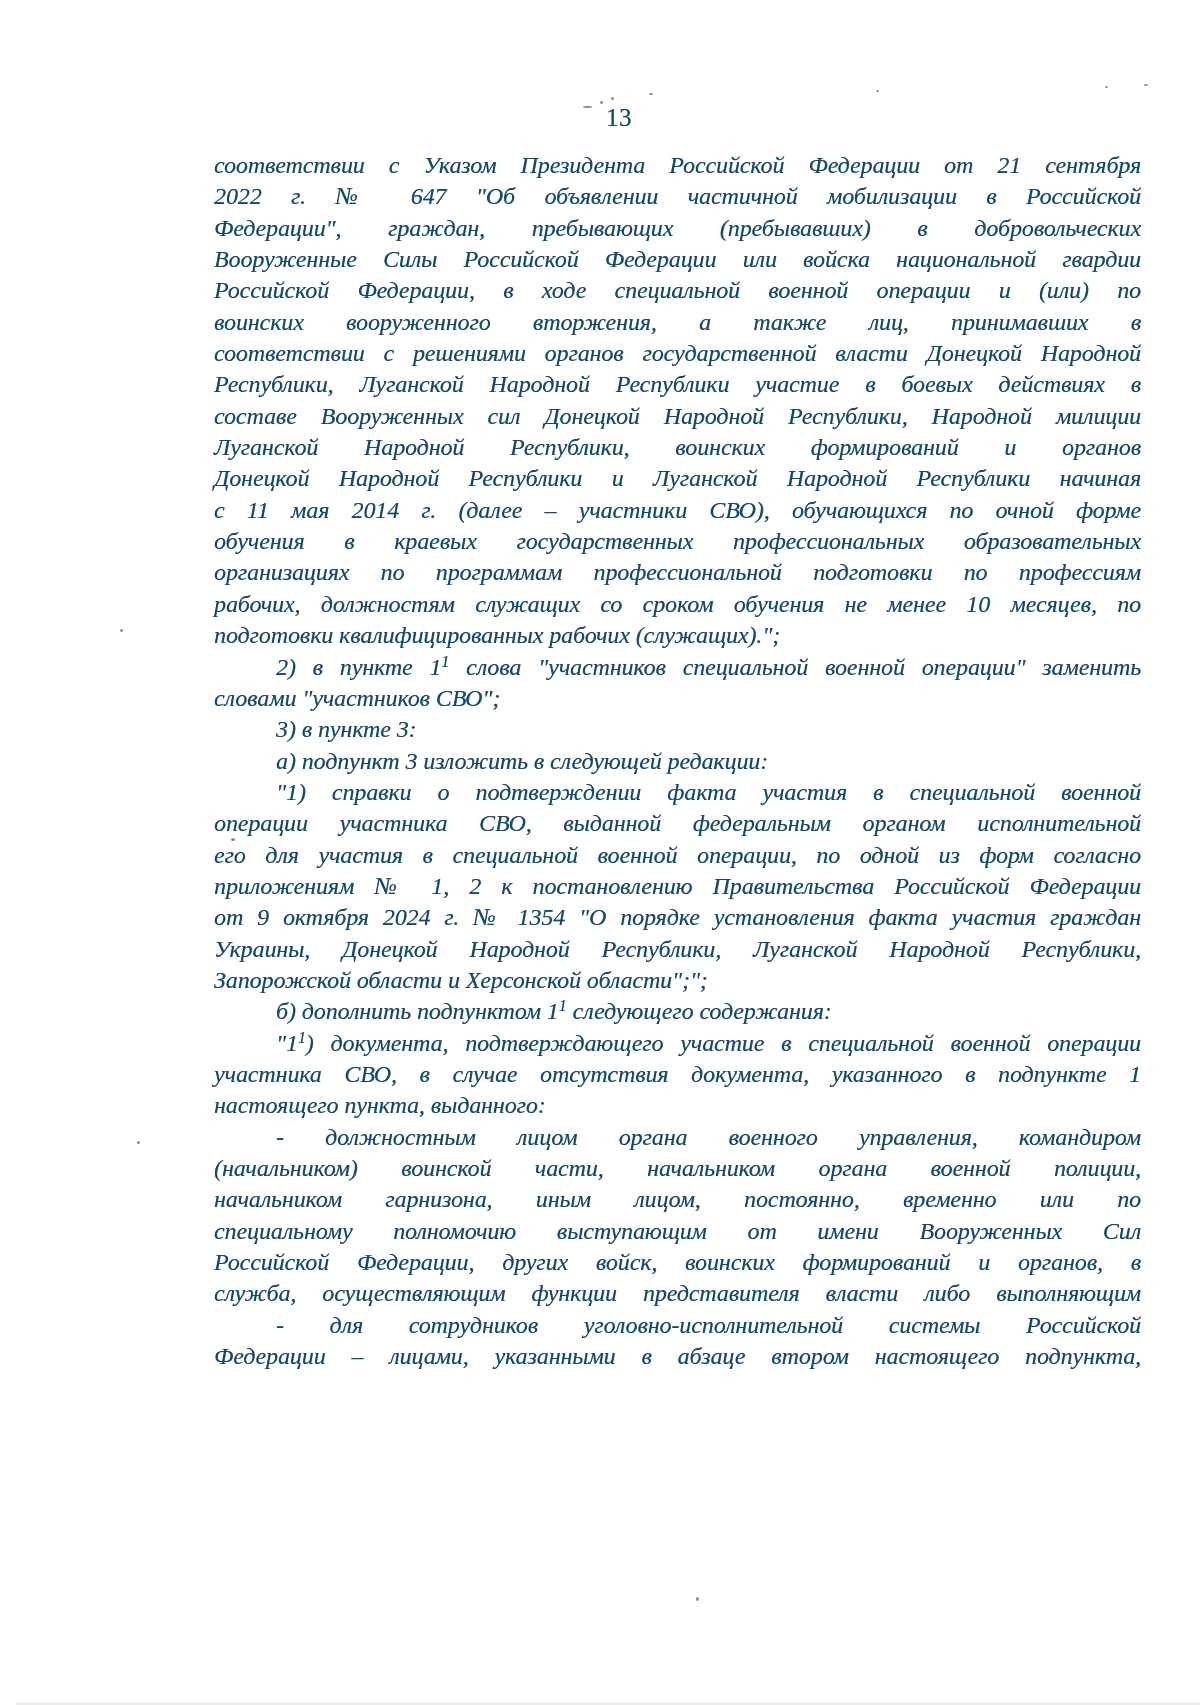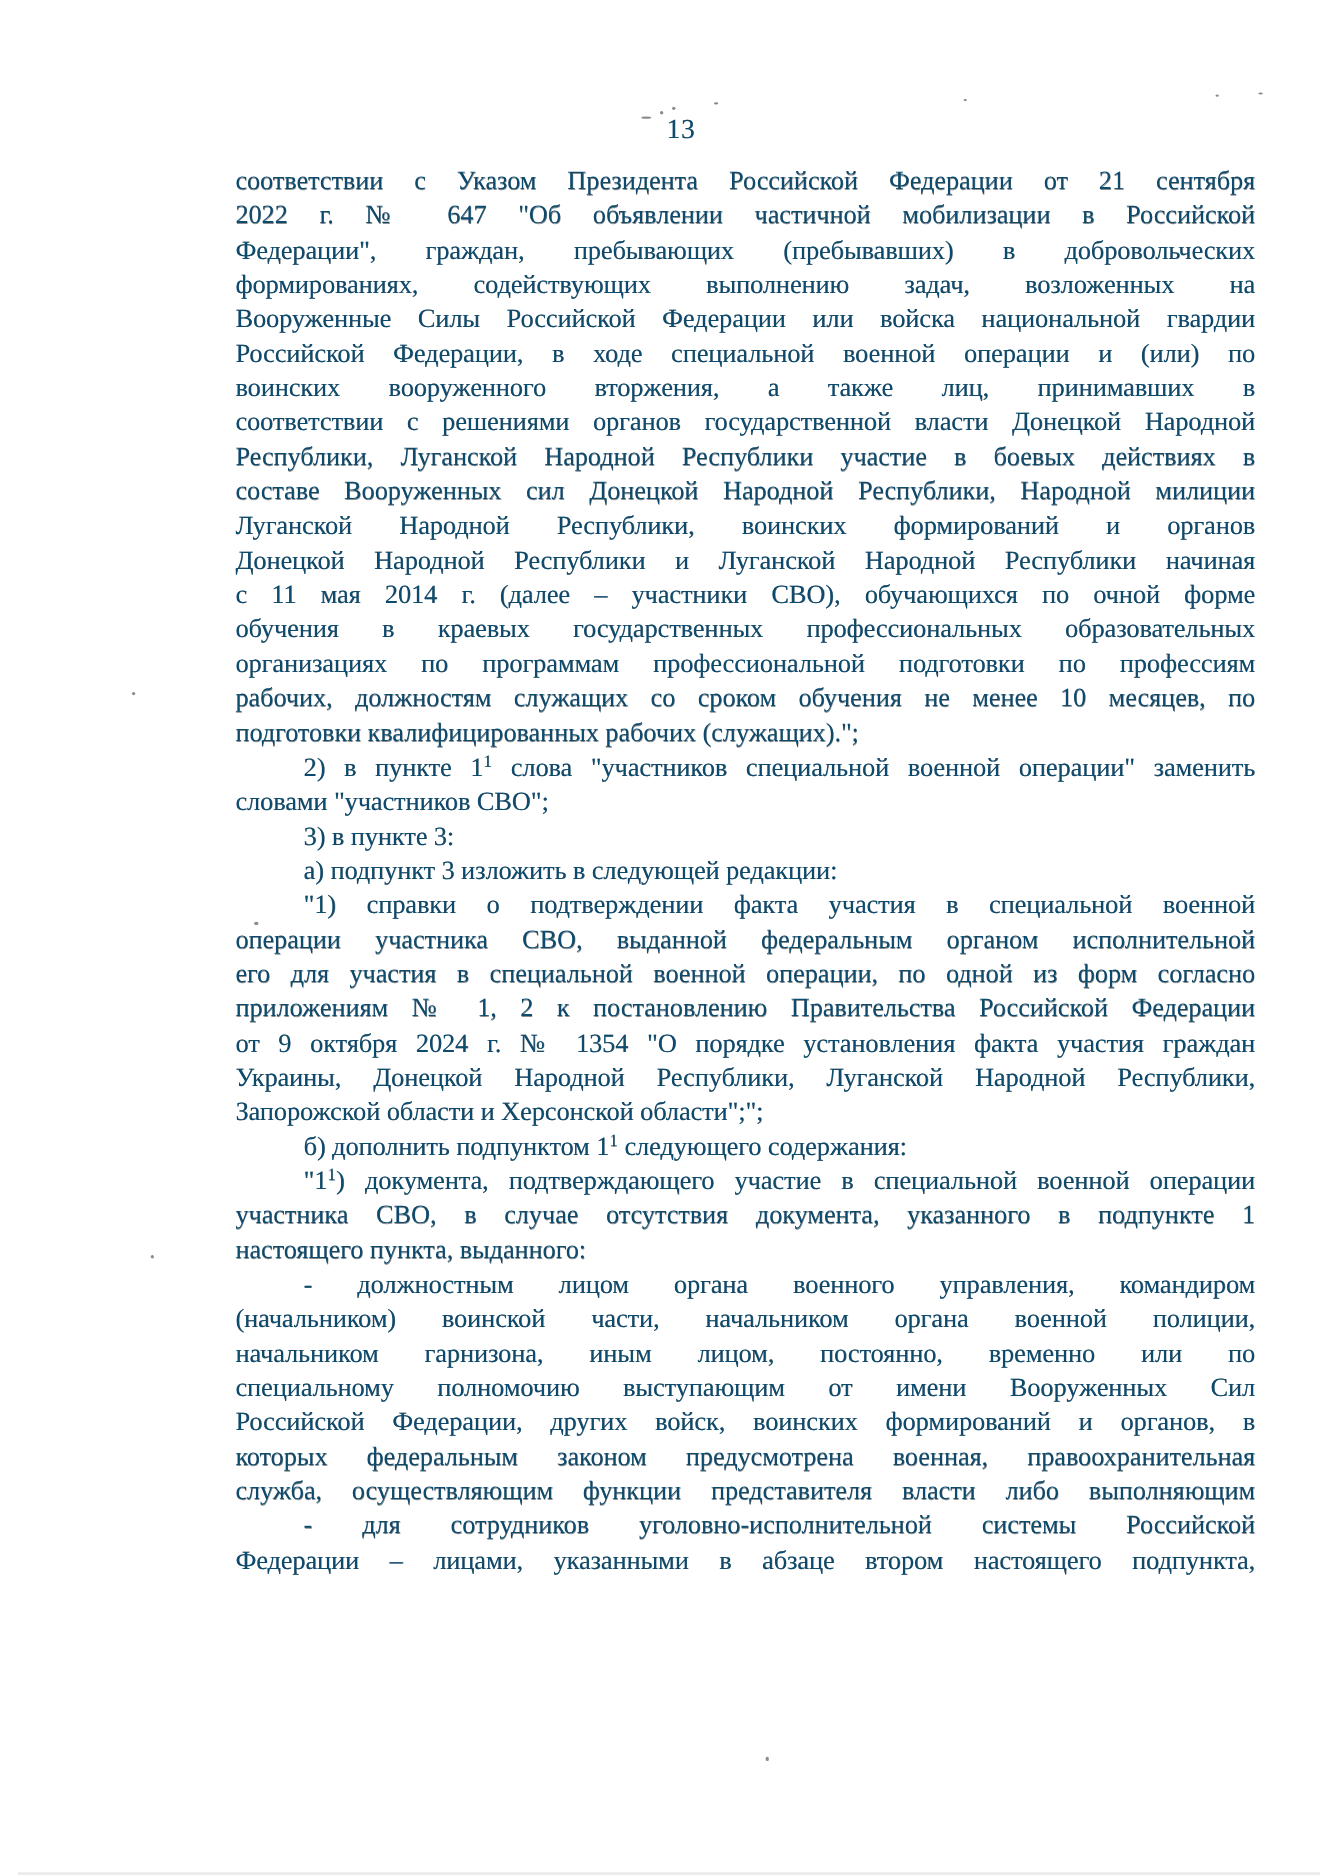--- a/index.html
+++ b/index.html
@@ -26,21 +26,21 @@
   .text-block {
     position: absolute;
     left: 198px;
     top: 150px;
     width: 927px;
     font-size: 24px;
     line-height: 31.35px;
     letter-spacing: -0.1px;
     text-shadow: 0.3px 0.3px 0 rgba(0,0,0,0.45);
   }
-  .paragraph { margin: 0; }
+  .paragraph { margin: 0; font-style: italic; }
   .line {
     text-align: justify;
     text-align-last: justify;
     height: 31.35px;
     overflow: visible;
     white-space: normal;
   }
   .line.indent { text-indent: 62px; }
   .line.left { text-align-last: left; }
   sup {
@@ -65,21 +65,20 @@
 </head>
 <body>
 
 <div class="page">
   <div class="page-number">13</div>
   <div class="text-block">
       <div class="paragraph">
         <div class="line">соответствии с Указом Президента Российской Федерации от 21 сентября</div>
         <div class="line">2022 г. № 647 "Об объявлении частичной мобилизации в Российской</div>
         <div class="line">Федерации", граждан, пребывающих (пребывавших) в добровольческих</div>
-        <div class="line">формированиях, содействующих выполнению задач, возложенных на</div>
         <div class="line">Вооруженные Силы Российской Федерации или войска национальной гвардии</div>
         <div class="line">Российской Федерации, в ходе специальной военной операции и (или) по</div>
         <div class="line">воинских вооруженного вторжения, а также лиц, принимавших в</div>
         <div class="line">соответствии с решениями органов государственной власти Донецкой Народной</div>
         <div class="line">Республики, Луганской Народной Республики участие в боевых действиях в</div>
         <div class="line">составе Вооруженных сил Донецкой Народной Республики, Народной милиции</div>
         <div class="line">Луганской Народной Республики, воинских формирований и органов</div>
         <div class="line">Донецкой Народной Республики и Луганской Народной Республики начиная</div>
         <div class="line">с 11 мая 2014 г. (далее – участники СВО), обучающихся по очной форме</div>
         <div class="line">обучения в краевых государственных профессиональных образовательных</div>
@@ -113,21 +112,20 @@
         <div class="line indent">"1<sup>1</sup>) документа, подтверждающего участие в специальной военной операции</div>
         <div class="line">участника СВО, в случае отсутствия документа, указанного в подпункте 1</div>
         <div class="line left">настоящего пункта, выданного:</div>
       </div>
       <div class="paragraph">
         <div class="line indent">- должностным лицом органа военного управления, командиром</div>
         <div class="line">(начальником) воинской части, начальником органа военной полиции,</div>
         <div class="line">начальником гарнизона, иным лицом, постоянно, временно или по</div>
         <div class="line">специальному полномочию выступающим от имени Вооруженных Сил</div>
         <div class="line">Российской Федерации, других войск, воинских формирований и органов, в</div>
-        <div class="line">которых федеральным законом предусмотрена военная, правоохранительная</div>
         <div class="line">служба, осуществляющим функции представителя власти либо выполняющим</div>
       </div>
       <div class="paragraph">
         <div class="line indent">- для сотрудников уголовно-исполнительной системы Российской</div>
         <div class="line">Федерации – лицами, указанными в абзаце втором настоящего подпункта,</div>
       </div>
     </div>
   <div class="bottom-edge"></div>
 <span class="speck" style="left: 567px; top: 106px; width: 9px; height: 2px;"></span>
     <span class="speck" style="left: 584px; top: 101px; width: 3px; height: 3px;"></span>

